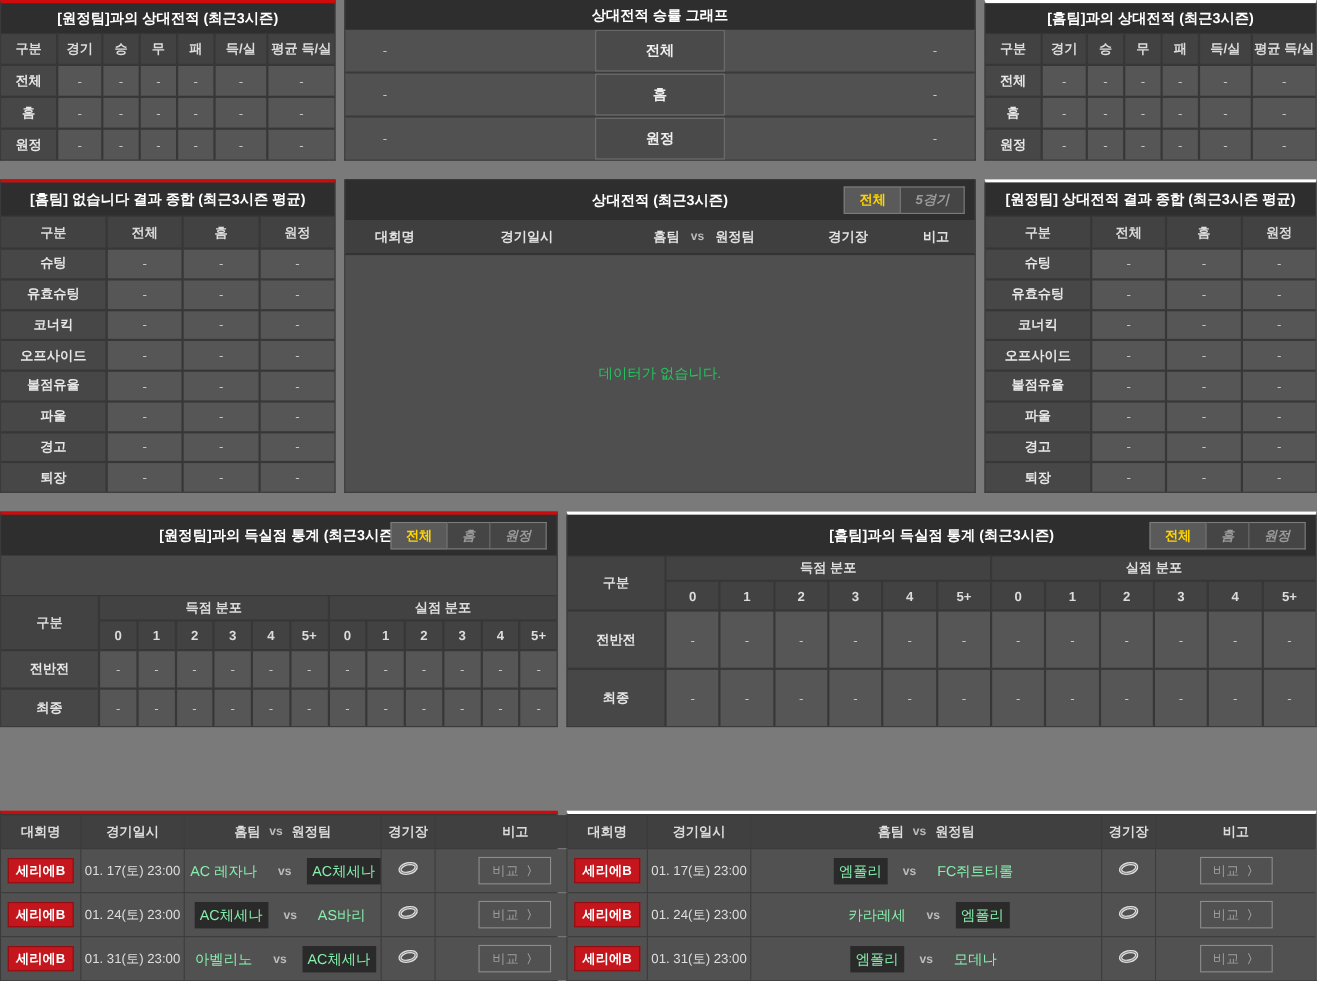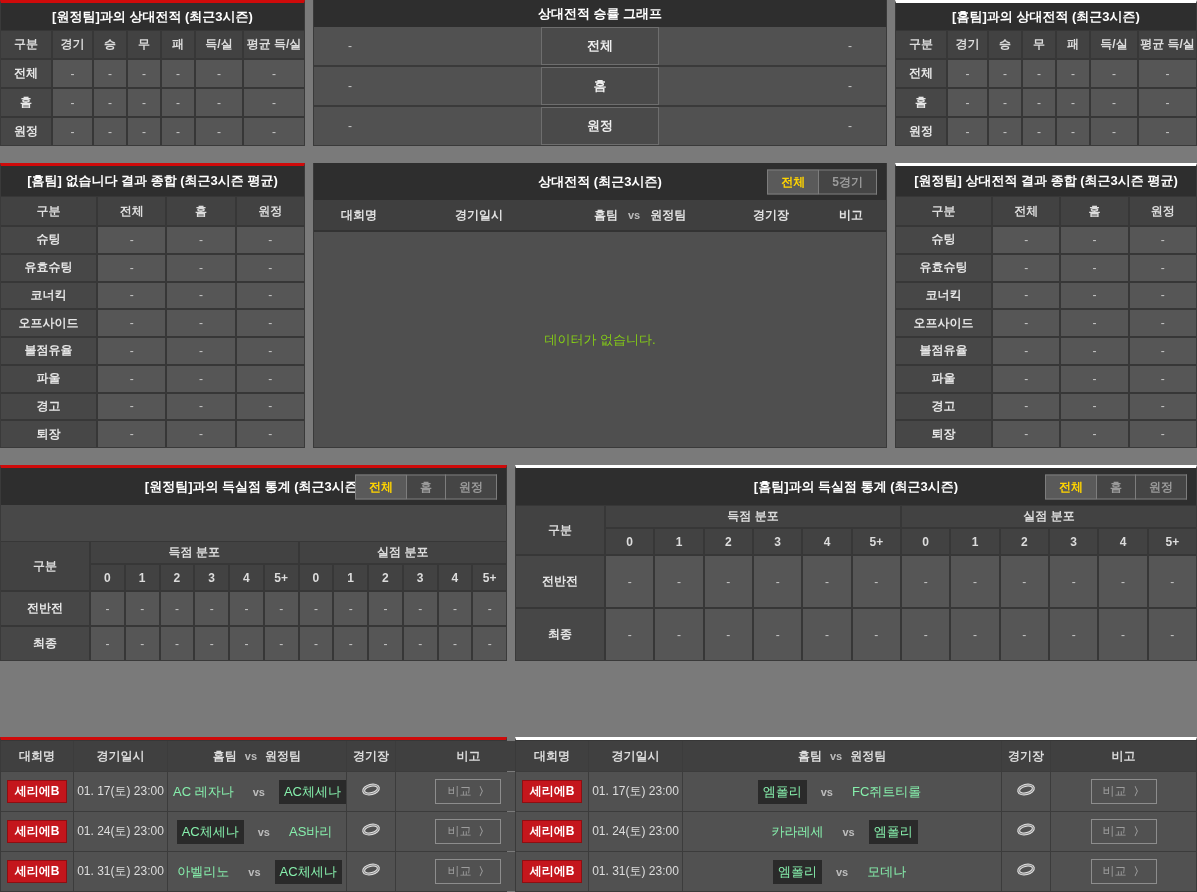--- a/index.html
+++ b/index.html
@@ -20,21 +20,21 @@
   .w597 { width:507px; flex:none;gap:36px; }
   .flex1 { flex:1; min-width:0; }
 
   .panel-title { background:#2e2e2e; color:#ffffff; font-weight:bold; font-size:13px;
                  display:flex; align-items:center; justify-content:center; position:relative; flex:none; }
   .t27 { height:27px; } .t30 { height:30px; } .t37 { height:37px; } .t28 { height:28px; }
 
   .tabs { position:absolute; right:9px; top:50%; transform:translateY(-50%); display:flex; }
   .tab { border:1px solid #7d7d7d; background:#454545; color:#9a9a9a; font-size:12px; font-weight:bold;
          padding:3px 13px; cursor:pointer; white-space:nowrap; }
-  .tab + .tab { border-left:none; }
+  .tab + .tab { border-left:none;font-style:italic; }
   .tab.active { color:#ffd400; background:#5a5a5a; }
 
   .grid { display:grid; gap:2px; background:#373737; flex:1; border-top:1px solid #373737; }
   .g7 { grid-template-columns:50px 39px 32px 32px 32px 46px 1fr; grid-template-rows:27px 1fr 1fr 1fr; }
   .g4 { grid-template-columns:95px 1fr 1fr 1fr; grid-template-rows:28px repeat(8,1fr); }
   .gs { grid-template-columns:88px repeat(12,1fr); grid-template-rows:21px 25px 1fr 1fr; }
   .sched { grid-template-columns:72px 93px 1fr 48px 145px; grid-template-rows:30px 1fr 1fr 1fr; gap:1px; background:#3c3c3c; }
 
   .contents { display:contents; }
   .hcell { background:#424242; color:#dcdcdc; font-size:12px; font-weight:bold;
@@ -56,21 +56,21 @@
   .wr-label { width:118px; flex:none; background:#4a4a4a; border:1px solid #6e6e6e;
               display:flex; align-items:center; justify-content:center;
               color:#eeeeee; font-size:13px; font-weight:bold; }
 
   .list-head { display:grid; grid-template-columns:90px 150px 1fr 90px 70px; height:32px; flex:none;
                background:#3f3f3f; border-bottom:2px solid #333333; }
   .list-head .hc { display:flex; align-items:center; justify-content:center; color:#e2e2e2;
                    font-size:12px; font-weight:bold; gap:10px; }
   .vs-small { font-size:11px; color:#bdbdbd; font-weight:bold; }
   .empty-body { flex:1; display:flex; align-items:center; justify-content:center;
-                background:#4f4f4f; color:#84cc16; font-size:13px; }
+                background:#4f4f4f; color:#22c55e; font-size:13px; }
 
   .scell { background:#515151; display:flex; align-items:center; justify-content:center; }
   .sched .hcell { background:#404040; gap:8px; }
   .league-badge { background:#c4161c; border:1px solid #8e0e12; color:#ffffff; font-size:12px;
                   font-weight:bold; padding:2px 7px; white-space:nowrap; }
   .dt { color:#dddddd; font-size:12px; }
   .match { gap:14px; }
   .team { color:#86efac; font-size:13px; padding:3px 5px; white-space:nowrap; }
   .team.hl { background:#2a2a2a; }
   .vs-mid { font-size:11px; color:#bdbdbd; font-weight:bold; }

